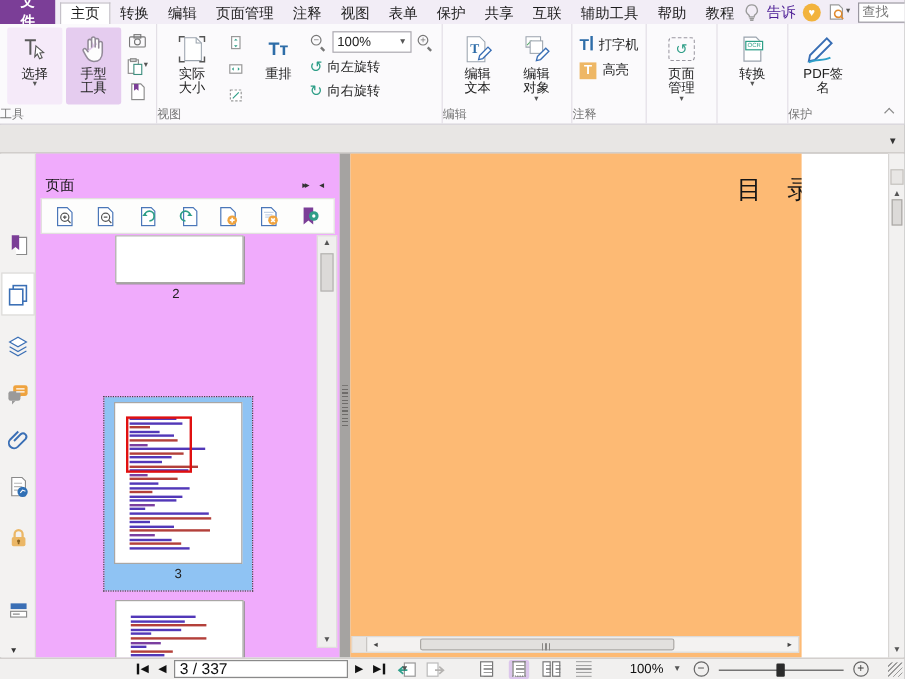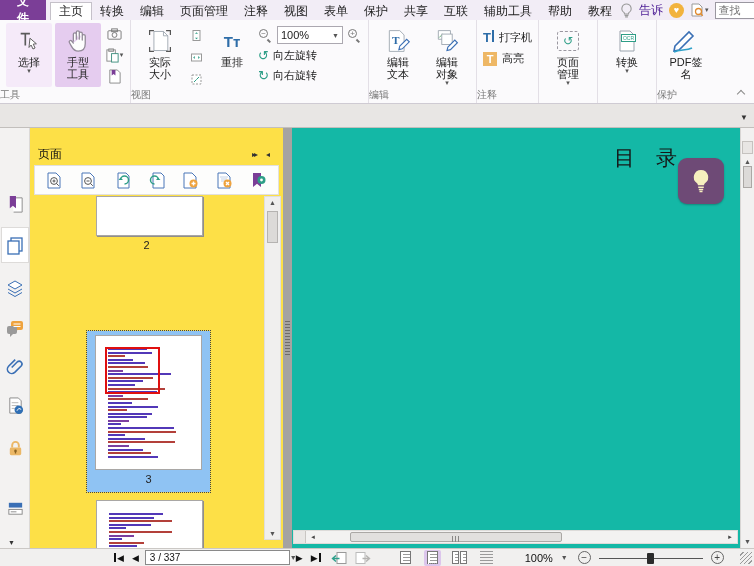--- a/index.html
+++ b/index.html
@@ -82,21 +82,21 @@
 
   
   .iconstrip{position:absolute;top:128px;left:0;width:30px;bottom:18px;background:#F3F2F1;
     border-right:1px solid #DBD9D7}
   .strip-item{position:absolute;left:2px;width:26px;height:28px;display:flex;align-items:center;
     justify-content:center;cursor:pointer}
   .strip-item.active{background:#fff;outline:1px solid #DDDBD9;height:34px}
   .strip-caret{position:absolute;left:8px;bottom:2px;font-size:7px;color:#333;cursor:pointer}
 
   
-  .panel{position:absolute;top:128px;left:30px;width:253px;bottom:18px;background:#fde047}
+  .panel{position:absolute;top:128px;left:30px;width:253px;bottom:18px;background:#f0abfc}
   .panel-h{position:absolute;top:16px;left:0;right:0;height:20px;display:flex;align-items:center;
     padding:0 8px;color:#111}
   .panel-h .sp{flex:1}
   .ph-btn{font-size:8px;color:#333;padding:0 5px;cursor:pointer;letter-spacing:-2px}
   .ph-btn.single{letter-spacing:0}
   .thumb-toolbar{position:absolute;top:37px;left:4px;right:4px;height:30px;background:#FDFDFC;
     border:1px solid #E2E0DE;display:flex;align-items:center;justify-content:space-between;padding:0 8px}
   .tt-btn{width:22px;height:22px;display:flex;align-items:center;justify-content:center;cursor:pointer}
   .thumb-area{position:absolute;top:68px;left:0;right:20px;bottom:0;overflow:hidden}
   .pagethumb{position:absolute;background:#fff;border:1px solid #A9A7A5;box-shadow:1px 1px 0 #908e8c;cursor:pointer}
@@ -112,21 +112,21 @@
     border:1px solid #E0DEDC}
   .sb-arrow{position:absolute;left:0;right:0;text-align:center;font-size:7px;color:#555;cursor:pointer}
   .sb-thumb{position:absolute;left:2px;right:2px;background:#DCDAD8;border:1px solid #B5B3B1;cursor:grab}
 
   
   .splitter{position:absolute;top:128px;left:283px;width:9px;bottom:18px;background:#A5A3A1;cursor:col-resize}
   .splitter .grip{position:absolute;left:2px;top:46%;width:5px;height:34px;
     background:repeating-linear-gradient(#6e6c6a 0 1px,transparent 1px 3px)}
 
   
-  .docpage{position:absolute;top:128px;left:292px;width:448px;bottom:18px;background:#14b8a6;overflow:hidden}
+  .docpage{position:absolute;top:128px;left:292px;width:376px;bottom:18px;background:#fdba74;overflow:hidden}
   .doc-title{position:absolute;left:322px;top:16px;font:21px "Liberation Serif","DejaVu Serif",serif;
     color:#161616;white-space:pre}
   .bulb-fab{position:absolute;left:386px;top:30px;width:46px;height:46px;border-radius:9px;
     background:#6E4A76;display:flex;align-items:center;justify-content:center;cursor:pointer;
     box-shadow:0 1px 2px rgba(0,0,0,.25)}
   .toc{position:absolute;left:0;top:44px;right:14px}
   .tocline{height:15.9px;white-space:pre;font:13.5px/15.9px "Liberation Serif","DejaVu Serif",serif;overflow:hidden}
   .tocline.lv0{padding-left:41px}
   .tocline.lv1{padding-left:68px}
   .hscroll{position:absolute;left:1px;right:2px;bottom:4px;height:14px;background:#F3F2F1;
@@ -146,21 +146,21 @@
   .vs-thumb{position:absolute;left:2px;right:2px;top:38px;height:22px;background:#DCDAD8;
     border:1px solid #ABA8A5;cursor:grab}
 
   
   .statusbar{position:absolute;left:0;right:0;bottom:0;height:18px;background:#F1F0EF;
     border-top:1px solid #CBC8C5;display:flex;align-items:center;padding-left:110px;font-size:11px}
   .navbtn{display:flex;align-items:center;gap:1px;color:#111;font-size:9px;cursor:pointer;padding:0 4px}
   .vbar{display:inline-block;width:2px;height:9px;background:#111}
   .pageinput{position:relative;width:145px;height:15px;border:1px solid #8a8a8a;background:#fff;
     display:flex;align-items:center;margin:0 2px}
-  .pageinput input{border:none;outline:none;flex:1;font-size:10px;padding:0 4px;font-family:inherit;color:#111;background:transparent}
+  .pageinput input{border:none;outline:none;flex:1;font-size:13px;padding:0 4px;font-family:inherit;color:#111;background:transparent}
   .pageinput .cmb{font-size:7px;color:#555;padding:0 4px;cursor:pointer}
   .hist{margin-left:6px;cursor:pointer;display:flex;align-items:center}
   .vmodes{display:flex;gap:10px;margin-left:26px;align-items:center}
   .vm{width:17px;height:16px;display:flex;align-items:center;justify-content:center;cursor:pointer;border-radius:2px}
   .vm.sel{background:#DCC6EC}
   .vmglyph{width:11px;height:13px;border:1px solid #777;background:#fff;
     background-image:repeating-linear-gradient(#9a9a9a 0 1px,transparent 1px 3px);
     background-size:7px 100%;background-position:2px 2px;background-repeat:no-repeat}
   .vmglyph.cont{border-bottom-style:dotted}
   .vm2{display:flex;gap:1px}

